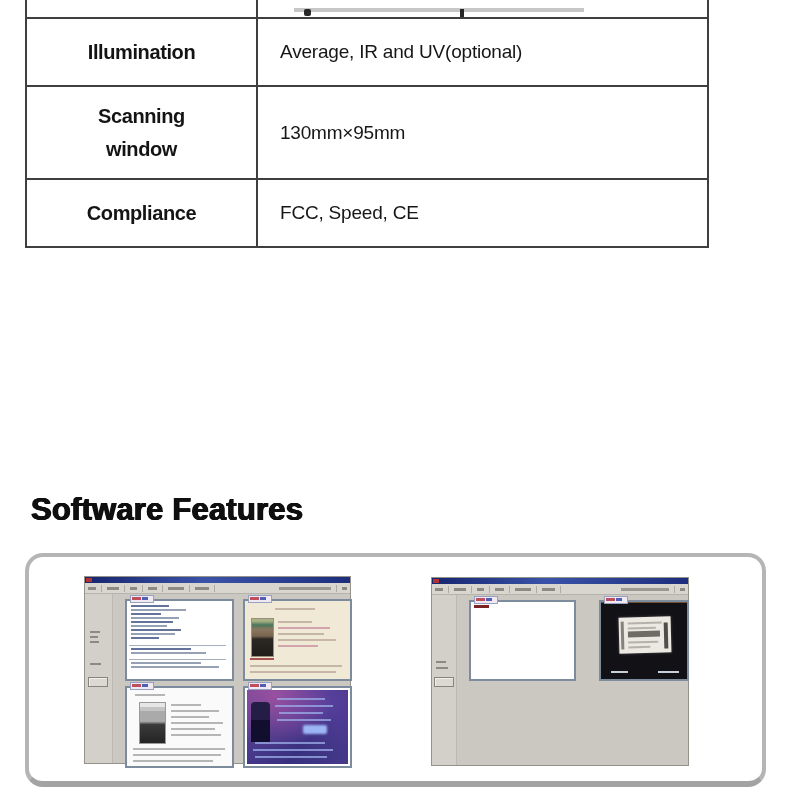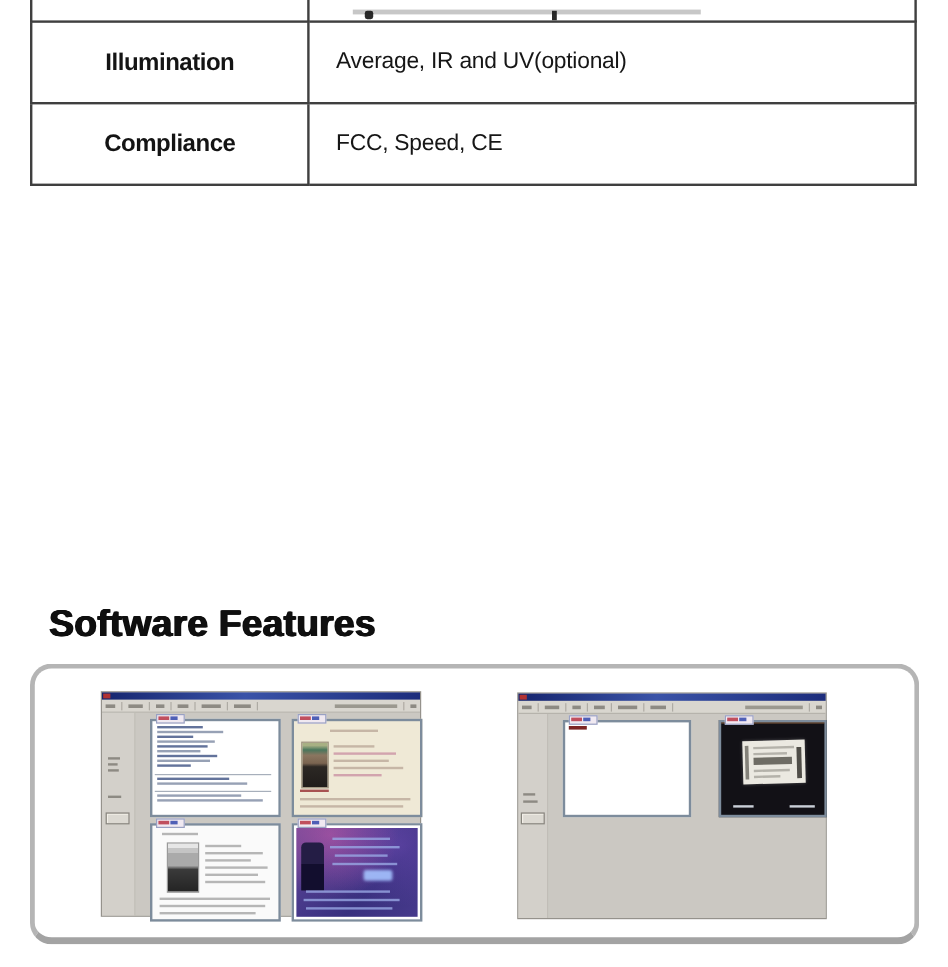--- a/index.html
+++ b/index.html
@@ -4,40 +4,40 @@
 <style>
   html,body{margin:0;padding:0;}
   body{
     width:790px;height:806px;background:#ffffff;position:relative;
     font-family:"Liberation Sans","DejaVu Sans",sans-serif;color:#161616;
     overflow:hidden;
   }
 
   
   table.spec{
-    position:absolute;left:25px;top:0;width:739px;
+    position:absolute;left:25px;top:0;width:684px;
     border-collapse:collapse;table-layout:fixed;
   }
   table.spec td{border:2px solid #3f3f3f;vertical-align:middle;}
   table.spec tr.partial td{border-top:none;height:15px;position:relative;overflow:hidden;}
   td.lab{width:227px;text-align:center;font-weight:bold;font-size:20px;
          letter-spacing:-0.4px;line-height:33px;color:#141414;}
   td.val{padding-left:22px;font-size:19px;letter-spacing:-0.2px;color:#161616;line-height:26px;}
   td.val .bl{line-height:36px;white-space:nowrap;}
   td.val .bullet{display:inline-block;width:20px;font-size:15px;vertical-align:1px;}
   tr.r1{height:68px;} tr.r2{height:112px;} tr.r3{height:112px;}
   tr.r4{height:93px;} tr.r5{height:68px;}
 
   
   .smudge{position:absolute;background:#6f6f6f;opacity:.38;filter:blur(.6px);}
   .smudge.dark{opacity:.95;background:#1e1e1e;filter:none;}
 
   
   h1.sw{
-    position:absolute;left:25px;top:486px;margin:16px;
+    position:absolute;left:25px;top:486px;margin:6px;
     font-size:31px;font-weight:bold;letter-spacing:0.2px;color:#0f0f0f;
     text-shadow:0.7px 0 0 #0f0f0f,-0.7px 0 0 #0f0f0f,0 0.4px 0 #0f0f0f;
   }
 
   
   .shotbox{
     position:absolute;left:25px;top:553px;width:733px;height:224px;
     background:#fff;border:4px solid #b5b5b5;border-bottom:6px solid #a3a3a3;
     border-radius:18px;
   }
@@ -103,20 +103,27 @@
     <td class="val">
       <div class="smudge" style="left:36px;bottom:5px;width:290px;height:4px;"></div>
       <div class="smudge dark" style="left:46px;bottom:1px;width:7px;height:7px;border-radius:2px;"></div>
       <div class="smudge dark" style="left:202px;bottom:0;width:4px;height:8px;"></div>
     </td>
   </tr>
   <tr class="r1">
     <td class="lab">Illumination</td>
     <td class="val">Average, IR and UV(optional)</td>
   </tr>
+  <tr class="r4">
+    <td class="lab">
+      <div>Scanning</div>
+      <div>window</div>
+    </td>
+    <td class="val">130mm×95mm</td>
+  </tr>
   <tr class="r5">
     <td class="lab">Compliance</td>
     <td class="val">FCC, Speed, CE</td>
   </tr>
 </tbody>
   </table>
 
 <h1 class="sw">Software Features</h1>
 
 <div class="shotbox">

